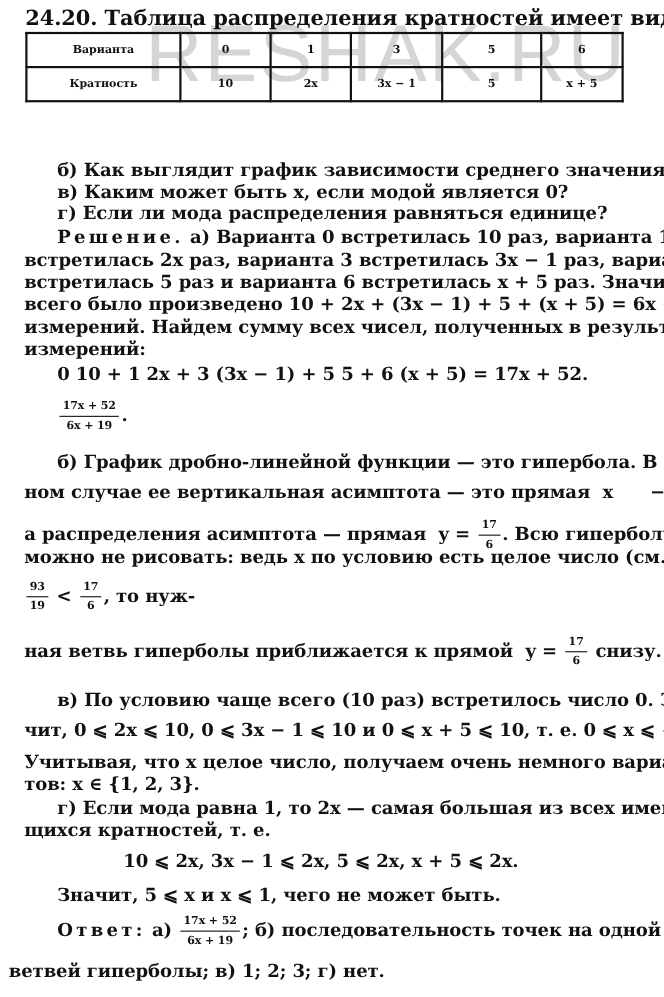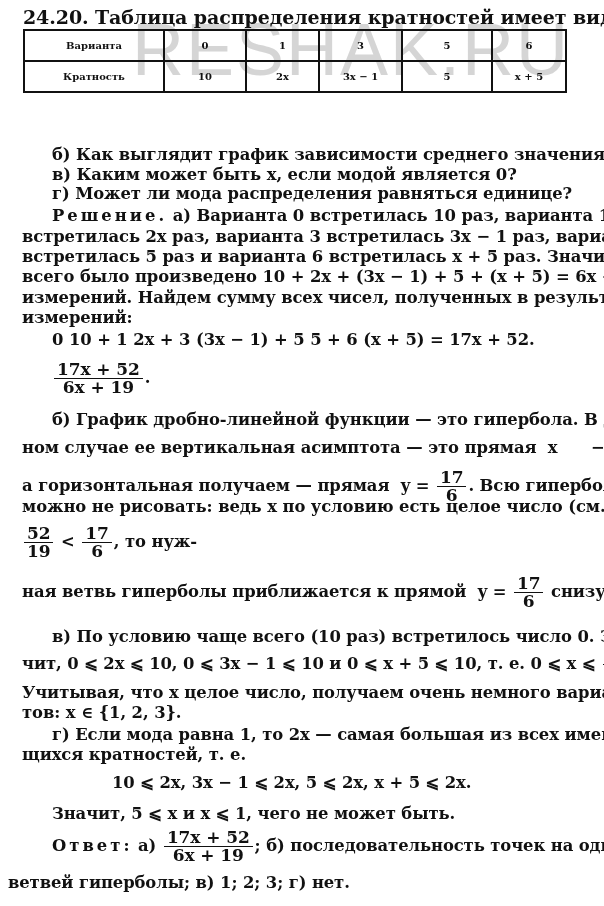--- a/index.html
+++ b/index.html
@@ -12,21 +12,21 @@
                transform:scaleY(1.02); white-space:nowrap; }
   .ln { position:absolute; white-space:nowrap; font-weight:bold; font-size:16.4px;
         line-height:20px; z-index:1; letter-spacing:-0.1px; }
   .title { left:23px; top:7px; font-size:19px; }
   .i { }
   .sp { letter-spacing:3px; }
   table.dist { position:absolute; left:23px; top:29px; border-collapse:collapse; z-index:1;
                font-weight:bold; font-size:10px; }
   table.dist td { border:2px solid #111; text-align:center; height:29px; padding:0; }
   .frac { display:inline-block; vertical-align:middle; text-align:center; line-height:17px;
-          font-size:17px; margin:0 2px; }
+          font-size:10px; margin:0 2px; }
   .frac .num { display:block; border-bottom:1.5px solid #111; padding:0 3px; }
   .frac .den { display:block; padding:0 3px; }
 </style>
 </head>
 <body>
 
 <div class="page">
 
   <div class="watermark">RESHAK.RU</div>
 
@@ -56,21 +56,21 @@
   </tbody>
     </table>
 
   <div class="ln" style="left:52px;top:145px">
     <span>б) Как выглядит график зависимости среднего значения от </span>
   </div>
   <div class="ln" style="left:52px;top:165px">
     <span>в) Каким может быть </span><span class="i">x</span><span>, если модой является 0?</span>
   </div>
   <div class="ln" style="left:52px;top:184px">
-    <span>г) Может ли мода распределения равняться единице?</span>
+    <span>г) Если ли мода распределения равняться единице?</span>
   </div>
 
   <div class="ln" style="left:52px;top:206px">
     <span class="sp">Решение.</span><span> а) Варианта 0 встретилась 10 раз, варианта 1</span>
   </div>
   <div class="ln" style="left:22px;top:227px">встретилась 2x раз, варианта 3 встретилась 3x − 1 раз, варианта 5</div>
   <div class="ln" style="left:22px;top:247px">встретилась 5 раз и варианта 6 встретилась x + 5 раз. Значит,</div>
   <div class="ln" style="left:22px;top:267px">всего было произведено 10 + 2x + (3x − 1) + 5 + (x + 5) = 6x + 19</div>
   <div class="ln" style="left:22px;top:288px">измерений. Найдем сумму всех чисел, полученных в результате</div>
   <div class="ln" style="left:22px;top:308px">измерений:</div>
@@ -80,27 +80,27 @@
     <span class="frac i"><span class="num">17x + 52</span><span class="den">6x + 19</span></span>.
   </div>
 
   <div class="ln" style="left:52px;top:410px">б) График дробно-линейной функции — это гипербола. В дан-</div>
   <div class="ln" style="left:22px;top:428px;line-height:40px">
     <span>ном случае ее вертикальная асимптота — это прямая</span>&nbsp;
     <span class="i">x</span>&nbsp;&nbsp;&nbsp;&nbsp;&nbsp;
     <span>−</span>,
   </div>
   <div class="ln" style="left:22px;top:466px;line-height:40px">
-    <span>а горизонтальная получаем — прямая</span>&nbsp;
+    <span>а распределения асимптота — прямая</span>&nbsp;
     <span class="i">y =</span>
     <span class="frac"><span class="num">17</span><span class="den">6</span></span><span>. Всю гиперболу</span>
   </div>
   <div class="ln" style="left:22px;top:497px">можно не рисовать: ведь x по условию есть целое число (см. крат-</div>
   <div class="ln" style="left:22px;top:522px;line-height:40px">
-    <span class="frac"><span class="num">52</span><span class="den">19</span></span>
+    <span class="frac"><span class="num">93</span><span class="den">19</span></span>
     <span>&lt;</span>
     <span class="frac"><span class="num">17</span><span class="den">6</span></span><span>, то нуж-</span>
   </div>
   <div class="ln" style="left:22px;top:572px;line-height:40px">
     <span>ная ветвь гиперболы приближается к прямой</span>&nbsp;
     <span class="i">y =</span>
     <span class="frac"><span class="num">17</span><span class="den">6</span></span>
     <span>снизу.</span>
   </div>
 

